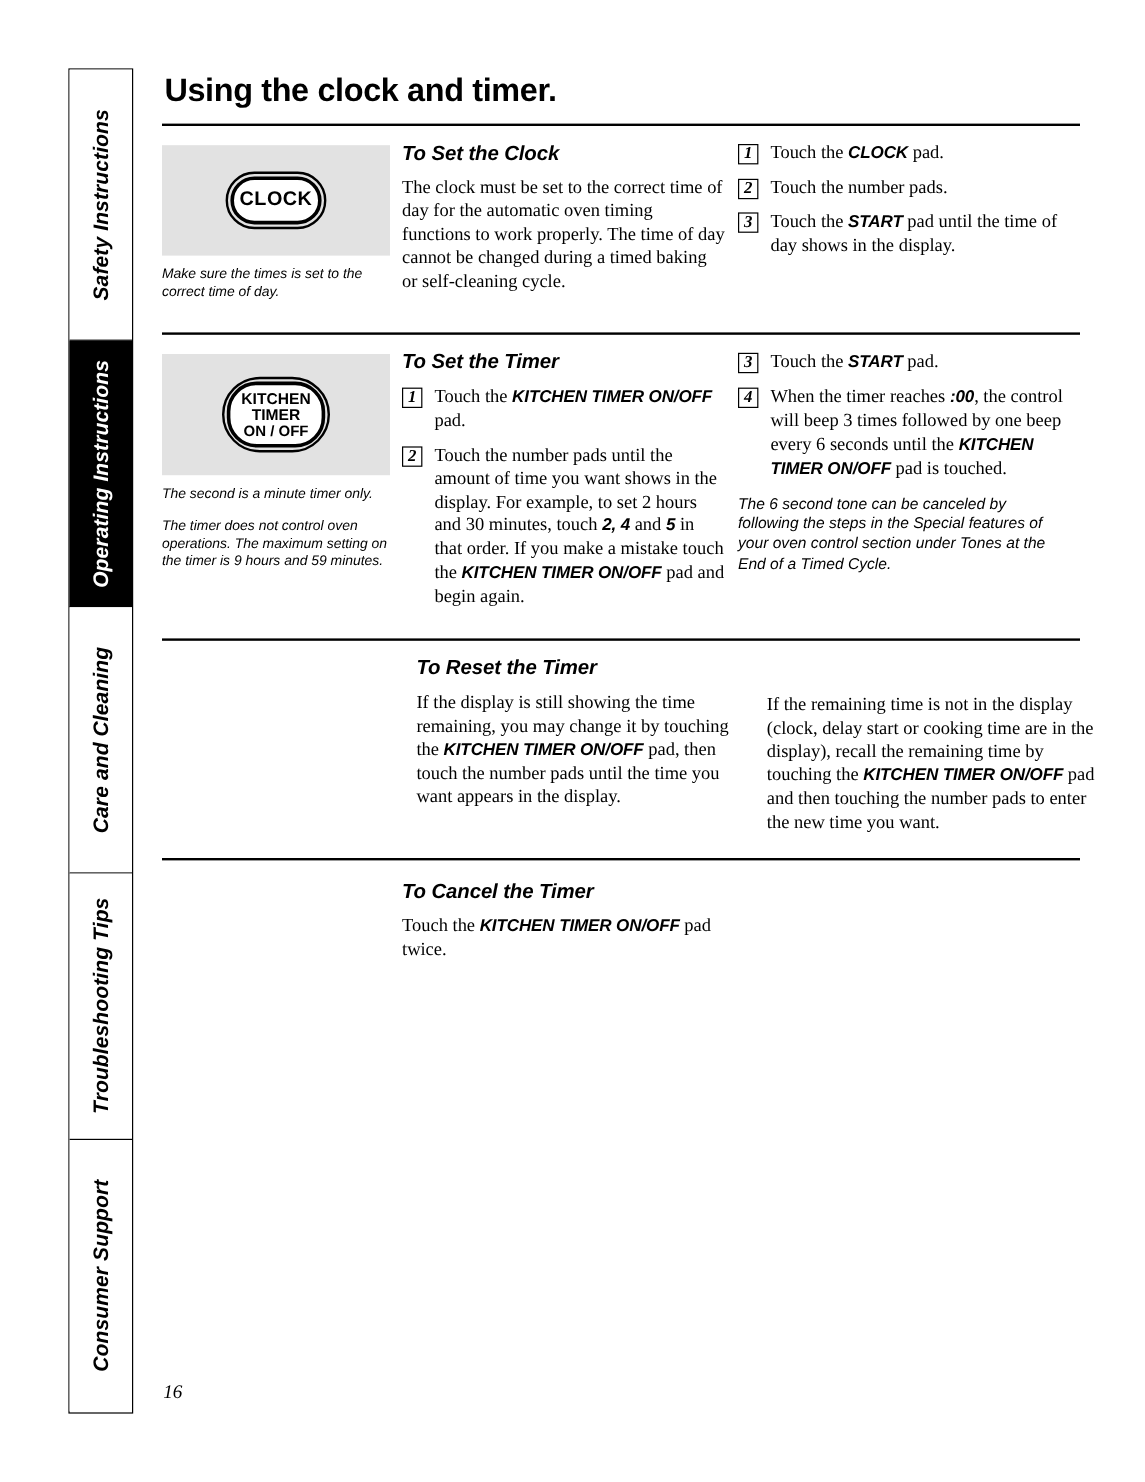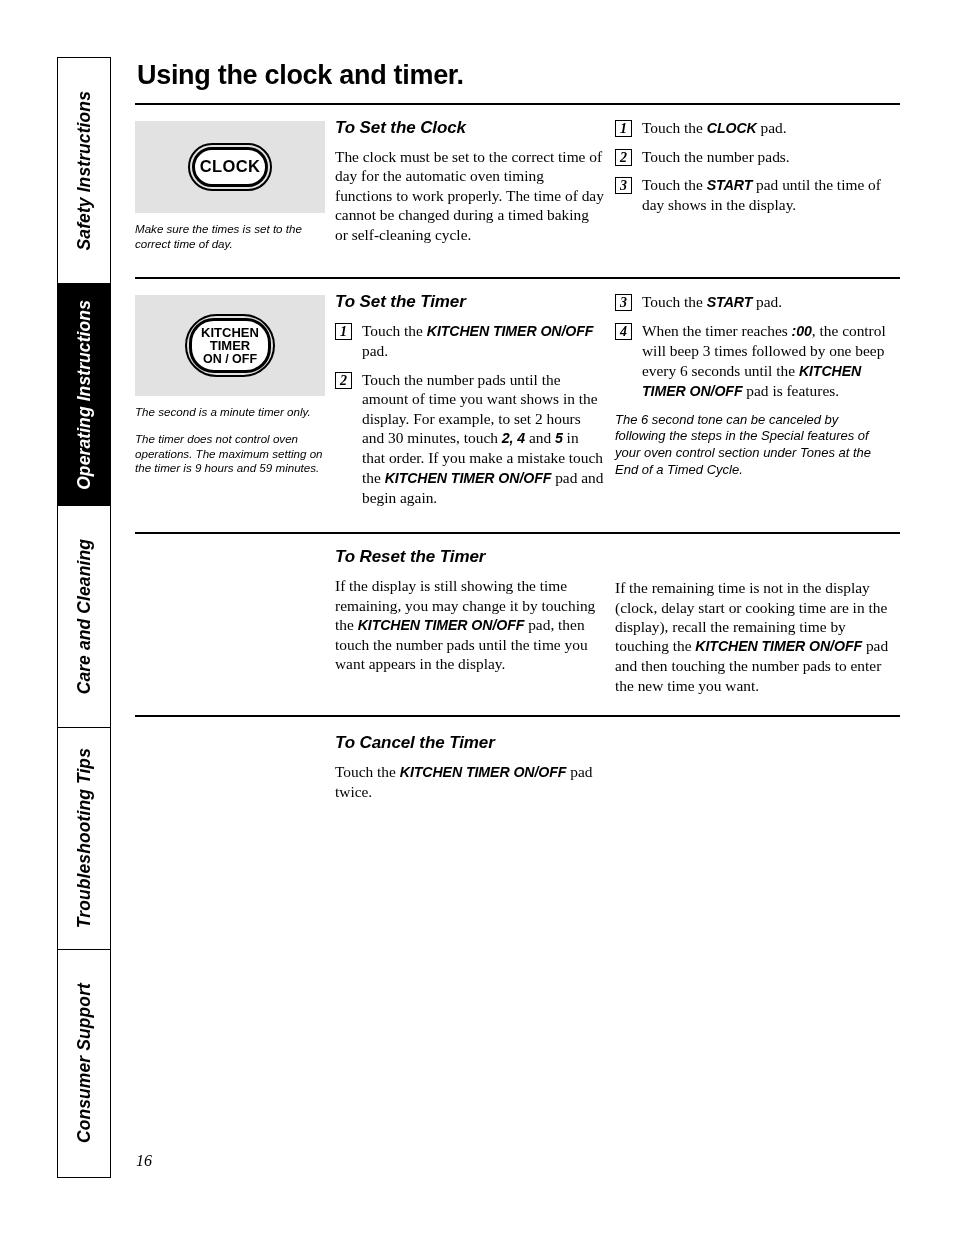--- a/index.html
+++ b/index.html
@@ -329,30 +329,30 @@
     </div>
 
     <div class="col-right">
       <ol class="steps">
         <li class="step">
           <span class="step-num">3</span>
           <span class="step-text"><span>Touch the </span><b>START</b><span> pad.</span></span>
         </li>
         <li class="step">
           <span class="step-num">4</span>
-          <span class="step-text"><span>When the timer reaches </span><b>:00</b><span>, the control will beep 3 times followed by one beep every 6 seconds until the </span><b>KITCHEN TIMER ON/OFF</b><span> pad is features.</span></span>
+          <span class="step-text"><span>When the timer reaches </span><b>:00</b><span>, the control will beep 3 times followed by one beep every 6 seconds until the </span><b>KITCHEN TIMER ON/OFF</b><span> pad is touched.</span></span>
         </li>
       </ol>
       <p class="note">The 6 second tone can be canceled by following the steps in the Special features of your oven control section under Tones at the End of a Timed Cycle.</p>
     </div>
   </div>
 
   <hr class="rule thin">
 
-  <div class="section" style="padding-bottom:20px;">
+  <div class="section" style="padding-bottom:20px;gap:12px;">
     <div class="col-art"></div>
 
     <div class="col-mid">
       <h2 class="sub-head">To Reset the Timer</h2>
       <p class="body"><span>If the display is still showing the time remaining, you may change it by touching the </span><b>KITCHEN TIMER ON/OFF</b><span> pad, then touch the number pads until the time you want appears in the display.</span></p>
     </div>
 
     <div class="col-right" style="padding-top:44px;">
       <p class="body"><span>If the remaining time is not in the display (clock, delay start or cooking time are in the display), recall the remaining time by touching the </span><b>KITCHEN TIMER ON/OFF</b><span> pad and then touching the number pads to enter the new time you want.</span></p>
     </div>

